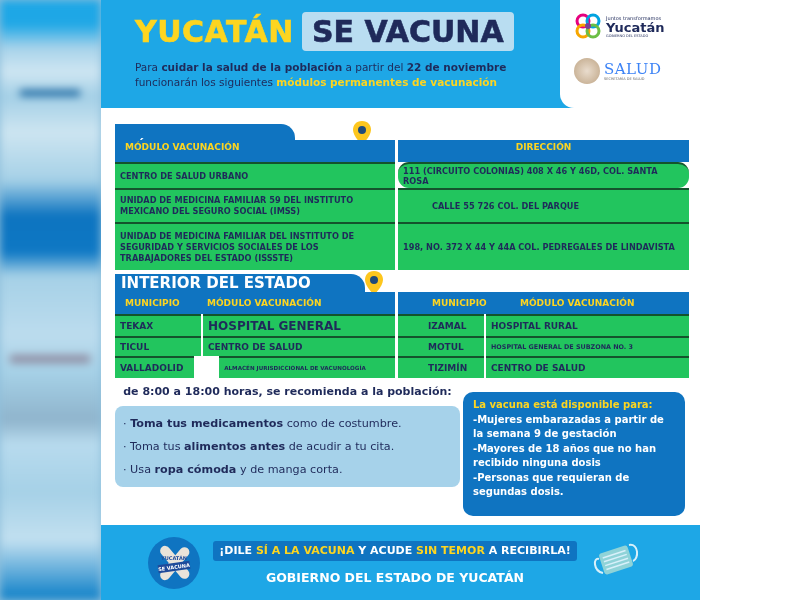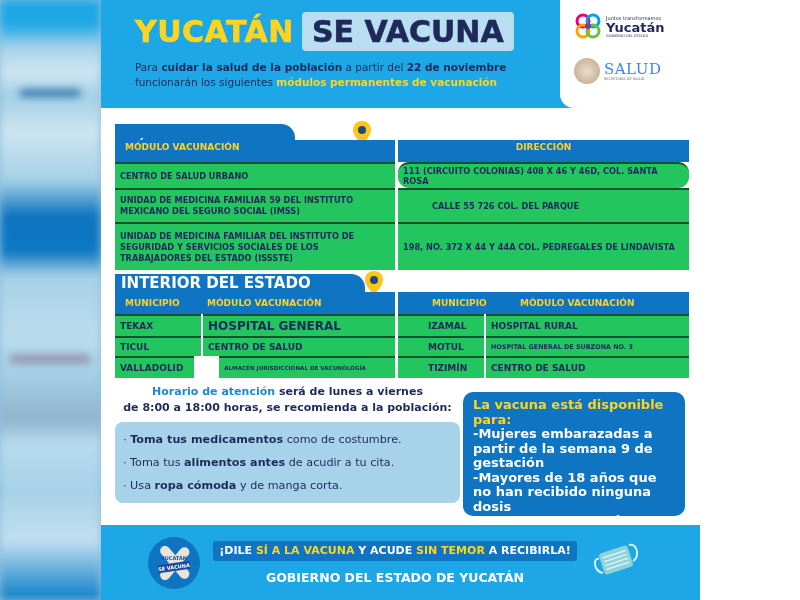--- a/index.html
+++ b/index.html
@@ -43,21 +43,21 @@
 .merida .sec-tab{top:4px;width:180px;height:22px;font-size:15px;padding:15px 6px;}
 .m-grid{position:absolute;top:20px;left:0;width:574px;}
 .m-left{position:absolute;left:0;width:280px;}
 .m-right{position:absolute;left:283px;width:291px;}
 .interior{top:270px;width:574px;}
 .int-tab{top:4px;width:250px;height:18px;font-size:15px;padding:0 6px;line-height:18px;}
 .bottom-left{position:absolute;left:14px;top:384px;width:345px;}
 .hor{text-align:center;font-weight:bold;font-size:11px;line-height:16px;color:#1f2a5a;}
 .hor .c{color:#1a88d4}
 .tips{margin-top:6px;background:#a6d2ea;border-radius:8px;padding:6px 8px;font-size:11.2px;line-height:23px;color:#1f2a5a;}
-.avail{position:absolute;left:362px;top:392px;width:222px;height:124px;background:#0f74c1;border-radius:10px;padding:6px 10px;color:#fff;font-weight:bold;font-size:13px;line-height:14.5px;}
+.avail{position:absolute;left:362px;top:392px;width:222px;height:124px;background:#0f74c1;border-radius:10px;padding:6px 10px;color:#fff;font-weight:bold;font-size:10px;line-height:14.5px;}
 .avail .t{color:#fdd520;}
 .footer{position:absolute;left:0;top:525px;width:599px;height:75px;background:#1ea7e6;}
 .badge{position:absolute;left:47px;top:12px;width:52px;height:52px;border-radius:50%;background:#0f74c1;}
 .slogan{position:absolute;left:112px;top:16px;width:364px;height:20px;background:#0f74c1;border-radius:3px;color:#fff;font-weight:bold;font-size:11px;text-align:center;line-height:20px;}
 .slogan .y{color:#fdd520}
 .gob{position:absolute;left:112px;top:45px;width:364px;text-align:center;color:#fff;font-weight:bold;font-size:12.5px;}
 .mask{position:absolute;left:490px;top:12px;width:50px;height:46px;}
 </style>
 </head>
 <body>
@@ -180,21 +180,20 @@
       </div>
       <div style="display:flex;height:22px;">
         <div class="row cell" style="width:86px;padding-left:30px;font-size:9px;">TIZIMÍN</div>
         <div class="row cell" style="width:203px;margin-left:2px;font-size:9px;">CENTRO DE SALUD</div>
       </div>
     </div>
   </div>
 
   <div class="bottom-left">
     <div class="hor">
-      <div><span class="c">Horario de atención</span><span> será de lunes a viernes</span></div>
       <div>de 8:00 a 18:00 horas, se recomienda a la población:</div>
     </div>
     <div class="tips">
       <div><span>· </span><b>Toma tus medicamentos</b><span> como de costumbre.</span></div>
       <div><span>· Toma tus </span><b>alimentos antes</b><span> de acudir a tu cita.</span></div>
       <div><span>· Usa </span><b>ropa cómoda</b><span> y de manga corta.</span></div>
     </div>
   </div>
 
   <div class="avail">

